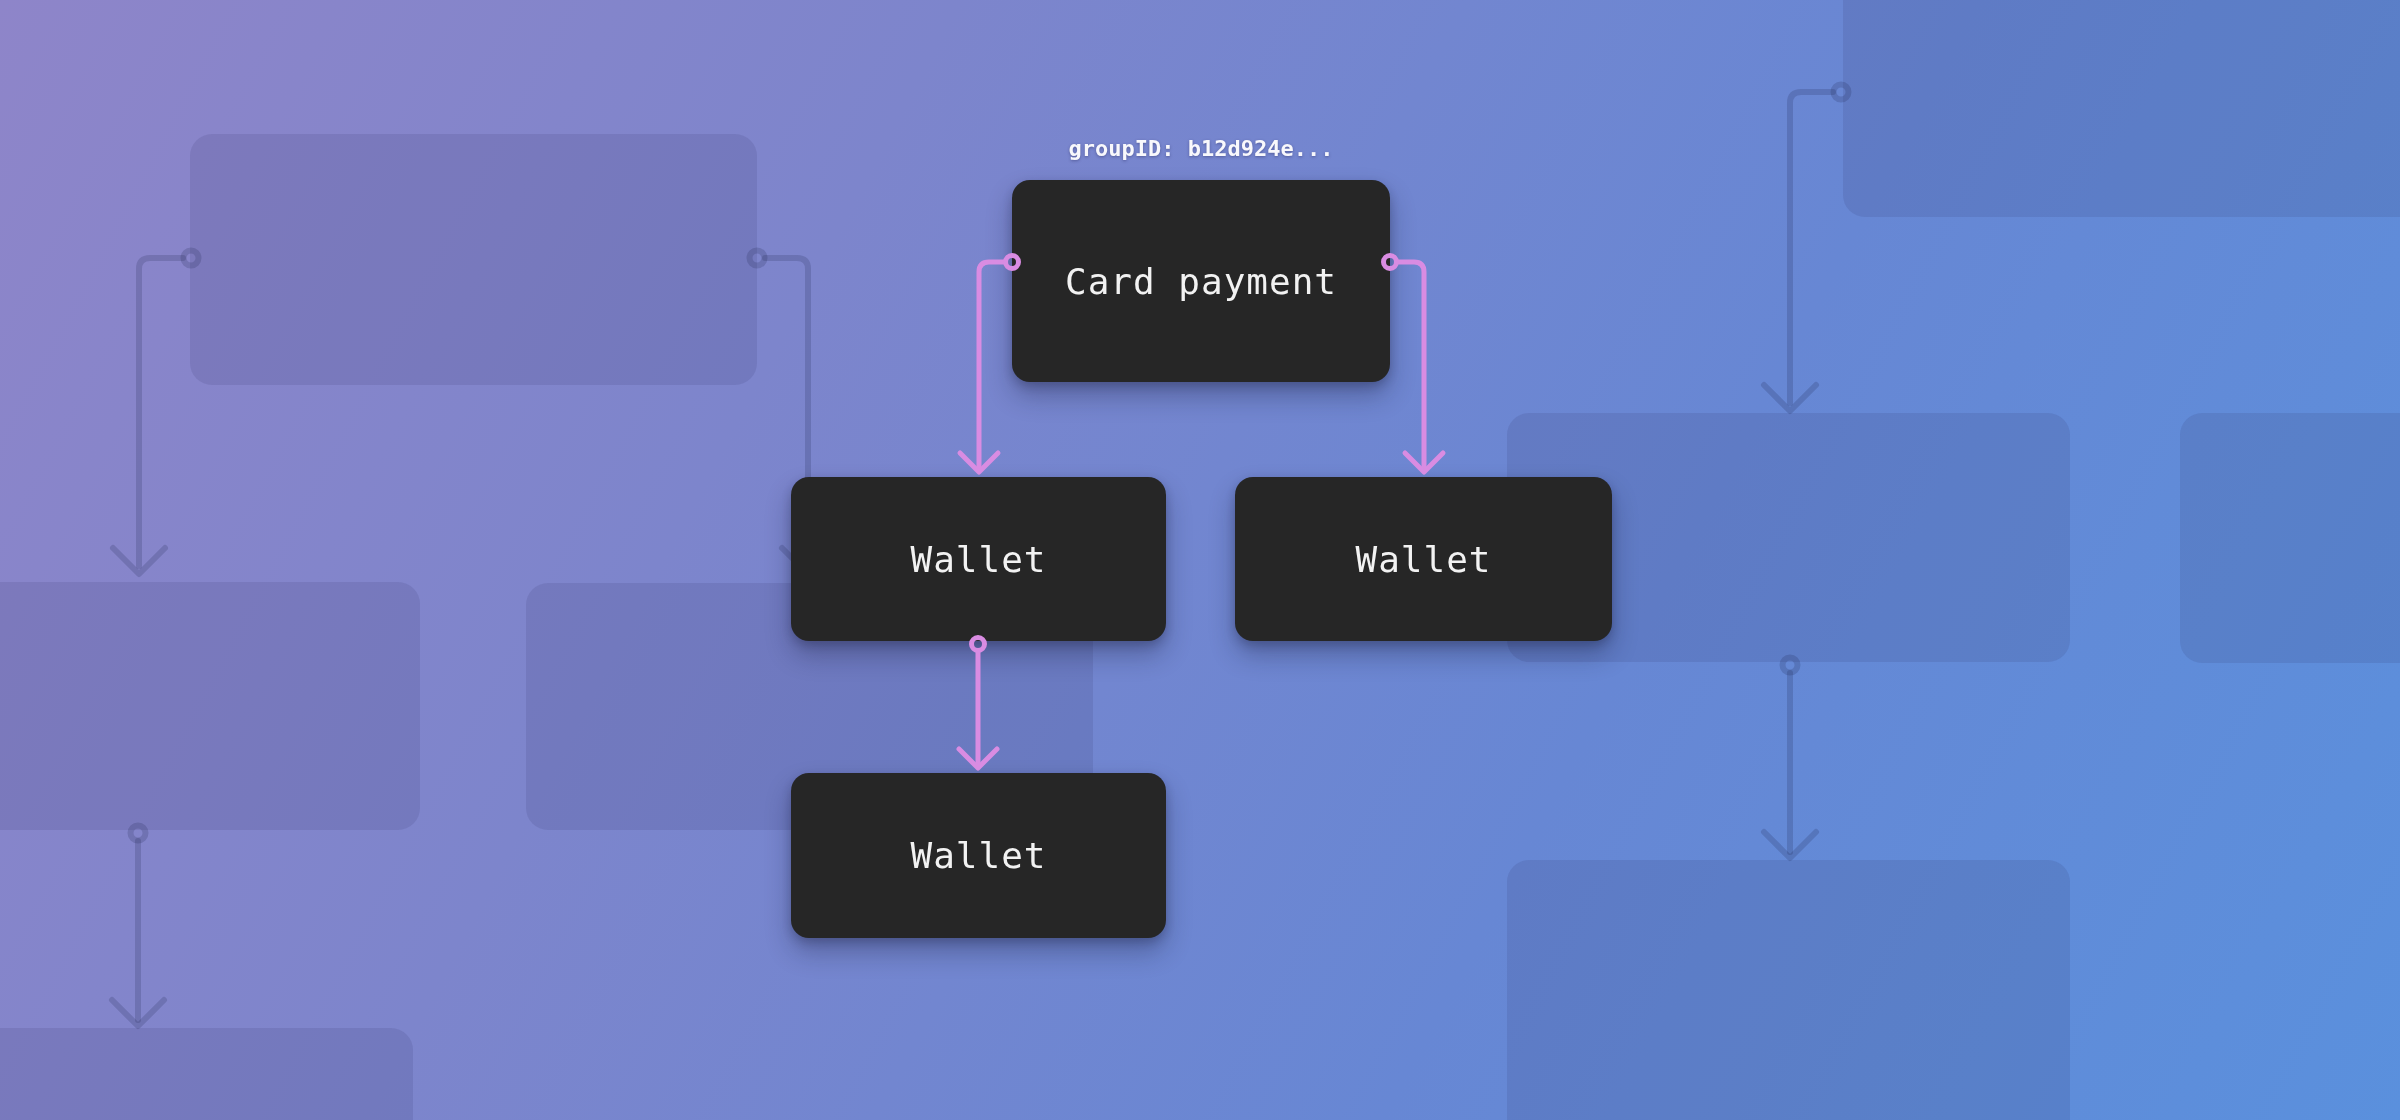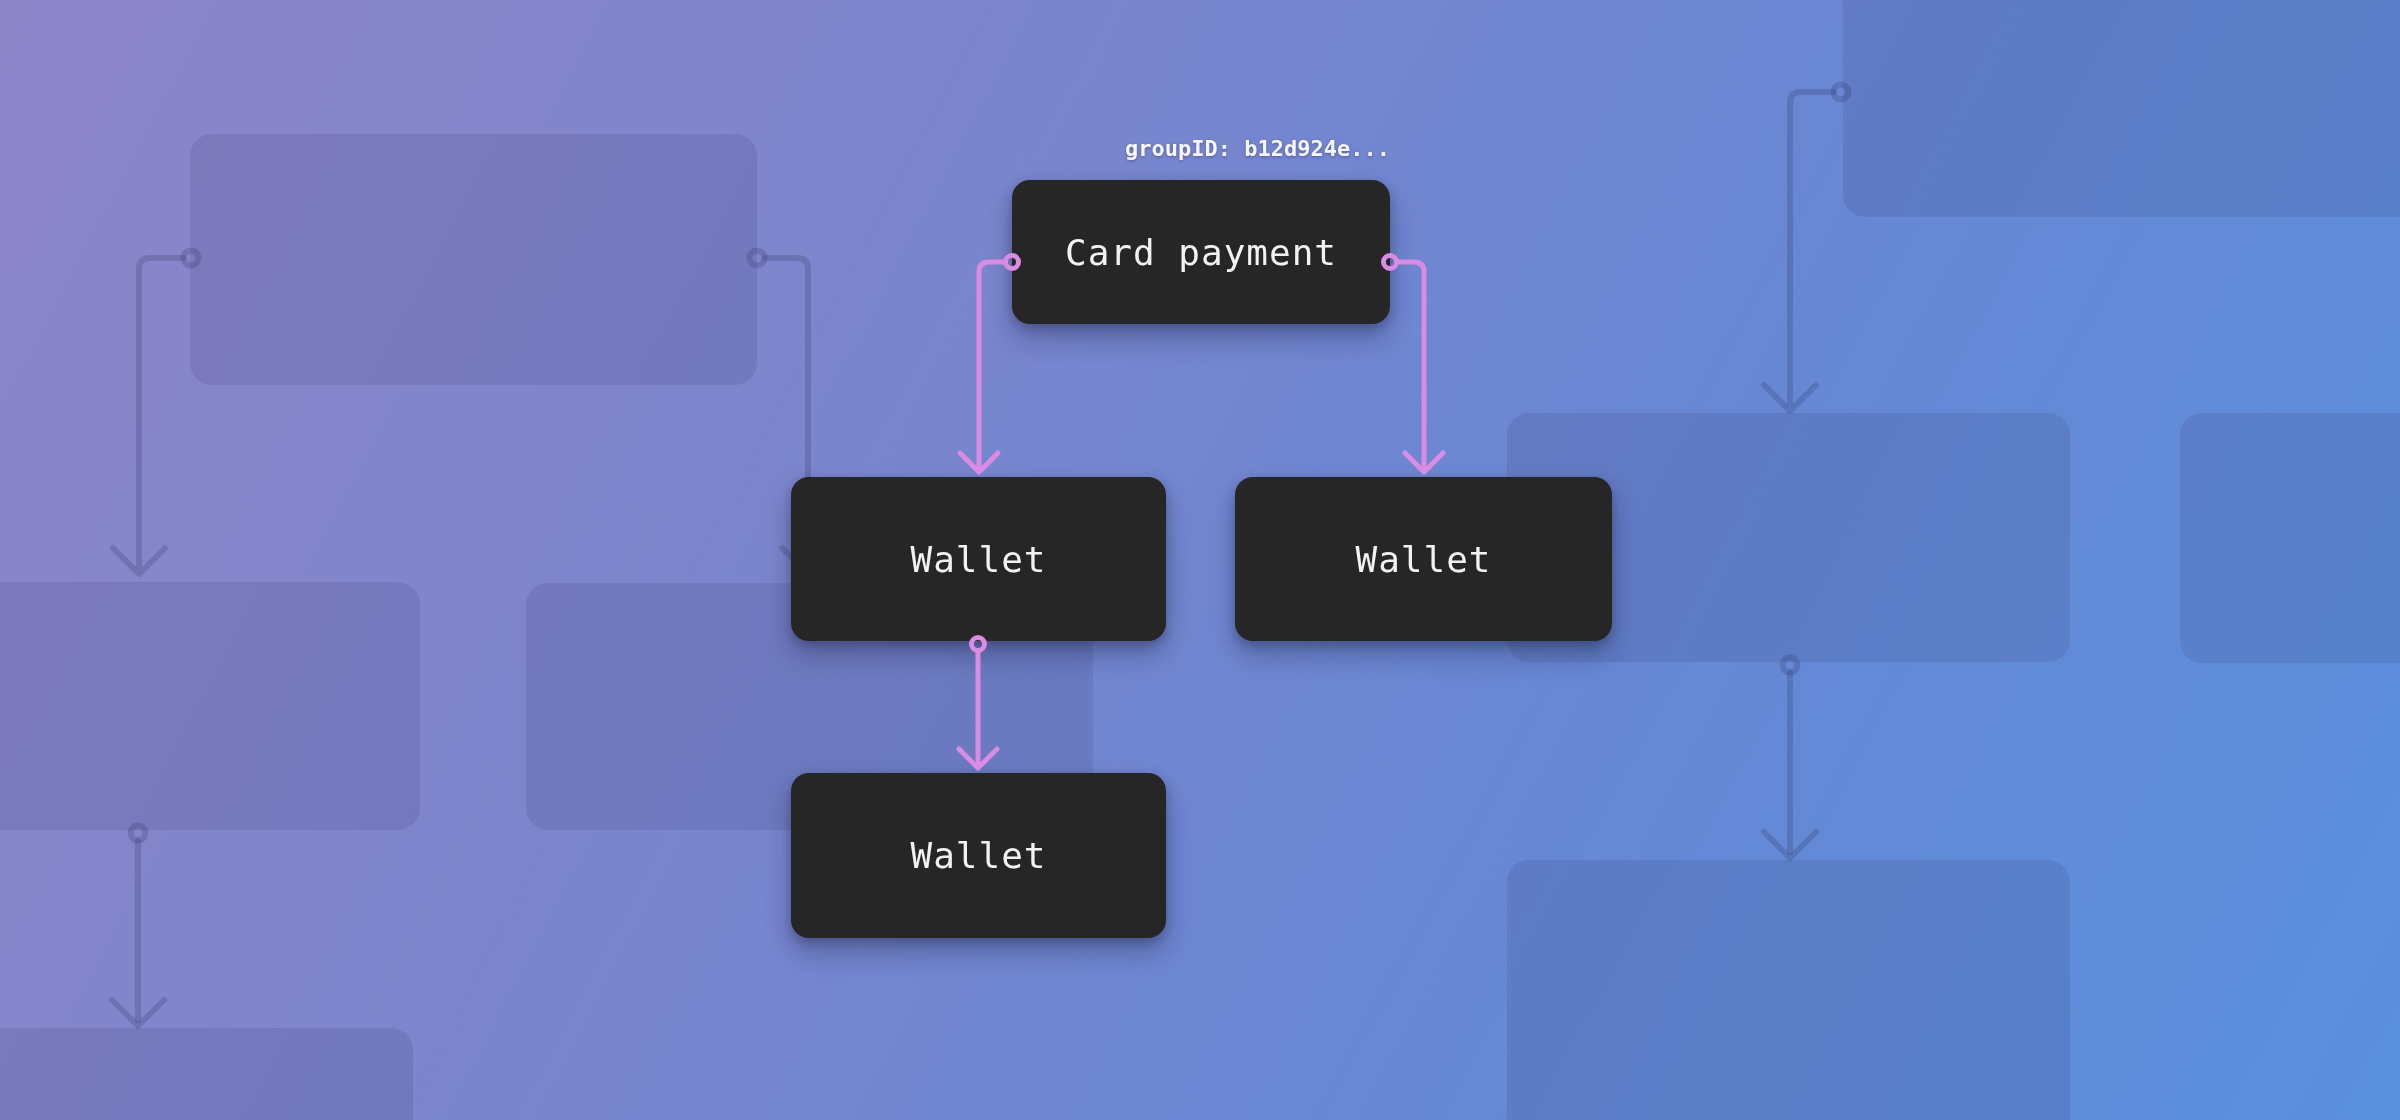--- a/index.html
+++ b/index.html
@@ -48,31 +48,31 @@
     box-shadow: 0 14px 26px rgba(18, 20, 45, 0.30), 0 4px 10px rgba(18, 20, 45, 0.22);
     cursor: pointer;
   }
   .node span {
     color: #f2f2f2;
     font-size: 36px;
     font-weight: 500;
     letter-spacing: 1px;
     white-space: nowrap;
   }
-  .n-card    { left: 1012px; top: 180px; width: 378px; height: 144px; }
+  .n-card    { left: 1012px; top: 180px; width: 378px; height: 202px; }
   .n-wallet1 { left: 791px;  top: 477px; width: 375px; height: 164px; }
   .n-wallet2 { left: 1235px; top: 477px; width: 377px; height: 164px; }
   .n-wallet3 { left: 791px;  top: 773px; width: 375px; height: 165px; }
 
   .group-label {
     position: absolute;
     left: 1012px;
     top: 136px;
     width: 378px;
-    text-align: right;
+    text-align: center;
     font-size: 22px;
     font-weight: 700;
     color: #f8f8fc;
     text-shadow: 0 1px 3px rgba(40, 40, 90, 0.45);
     white-space: nowrap;
   }
 
   .ghost-stroke {
     stroke: rgba(20, 25, 65, 0.18);
     fill: none;

